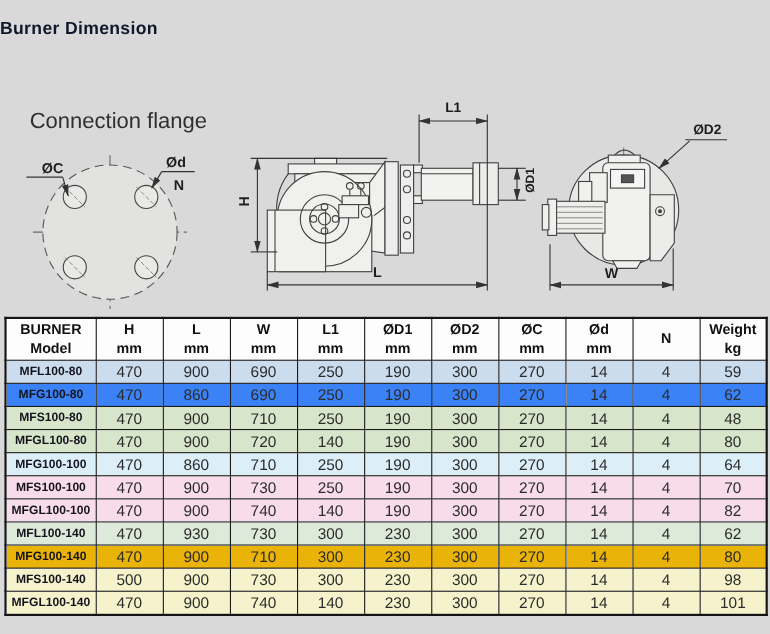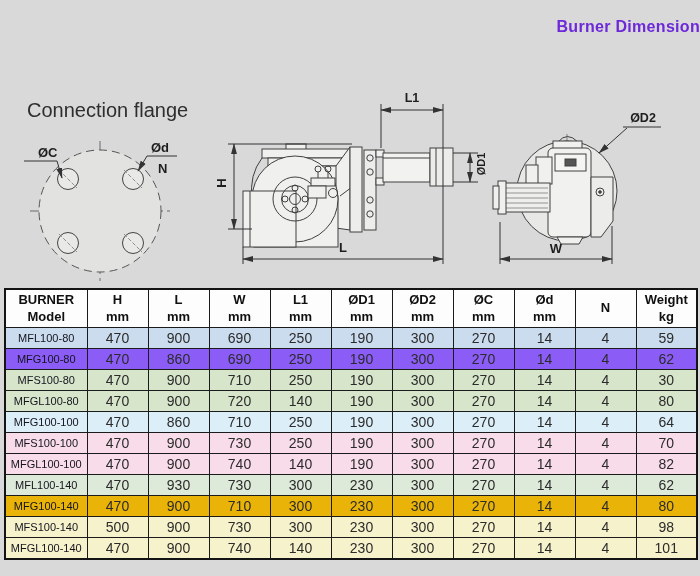--- a/index.html
+++ b/index.html
@@ -1,30 +1,30 @@
 <!DOCTYPE html>
 <html><head>
 <meta charset="utf-8">
 <style>
   html,body{margin:0;padding:0;background:#d9d9d9;}
   #stage{position:relative;width:700px;height:576px;background:#d9d9d9;overflow:hidden;
          font-family:"Liberation Sans",sans-serif;}
-  .page-title{position:absolute;top:18px;left:0;width:100%;text-align:right;
-              font-size:16px;font-weight:bold;color:#6d28d9;letter-spacing:.3px;}
+  .page-title{position:absolute;top:18px;left:0;width:100%;text-align:left;
+              font-size:16px;font-weight:bold;color:#0f172a;letter-spacing:.3px;}
   .flange-caption{position:absolute;left:27px;top:99px;font-size:20px;color:#2e2e2e;}
   svg.drawing{position:absolute;left:0;top:0;}
   
   table.dim-table{position:absolute;left:4px;top:288px;width:692px;border-collapse:collapse;
                   table-layout:fixed;background:#ffffff;border:2px solid #141414;}
   .dim-table th,.dim-table td{border:1px solid #1b1b1b;text-align:center;padding:0;
                   overflow:hidden;white-space:nowrap;}
   .dim-table thead th{height:37px;background:#fdfdfd;color:#101010;font-size:13px;
                   font-weight:bold;line-height:1.3;}
   .dim-table td{height:20px;font-size:14px;color:#2b2b2b;}
-  .dim-table td.model{font-weight:normal;font-size:11px;color:#14141e;}
+  .dim-table td.model{font-weight:bold;font-size:11px;color:#14141e;}
   .svg-label{font-family:"Liberation Sans",sans-serif;font-weight:bold;fill:#1e1e1e;}
 </style>
 </head>
 <body>
 
 <div id="stage">
 
   <div class="page-title">Burner Dimension</div>
   <div class="flange-caption">Connection flange</div>
 
@@ -226,21 +226,21 @@
           <td>900</td>
           <td>690</td>
           <td>250</td>
           <td>190</td>
           <td>300</td>
           <td>270</td>
           <td>14</td>
           <td>4</td>
           <td>59</td>
         </tr>
-        <tr style="background: #8b5cf6;">
+        <tr style="background: #3b82f6;">
           <td class="model">MFG100-80</td>
           <td>470</td>
           <td>860</td>
           <td>690</td>
           <td>250</td>
           <td>190</td>
           <td>300</td>
           <td>270</td>
           <td>14</td>
           <td>4</td>
@@ -250,21 +250,21 @@
           <td class="model">MFS100-80</td>
           <td>470</td>
           <td>900</td>
           <td>710</td>
           <td>250</td>
           <td>190</td>
           <td>300</td>
           <td>270</td>
           <td>14</td>
           <td>4</td>
-          <td>30</td>
+          <td>48</td>
         </tr>
         <tr style="background: rgb(215, 229, 202); padding-left: 44px;">
           <td class="model">MFGL100-80</td>
           <td>470</td>
           <td>900</td>
           <td>720</td>
           <td>140</td>
           <td>190</td>
           <td>300</td>
           <td>270</td>

